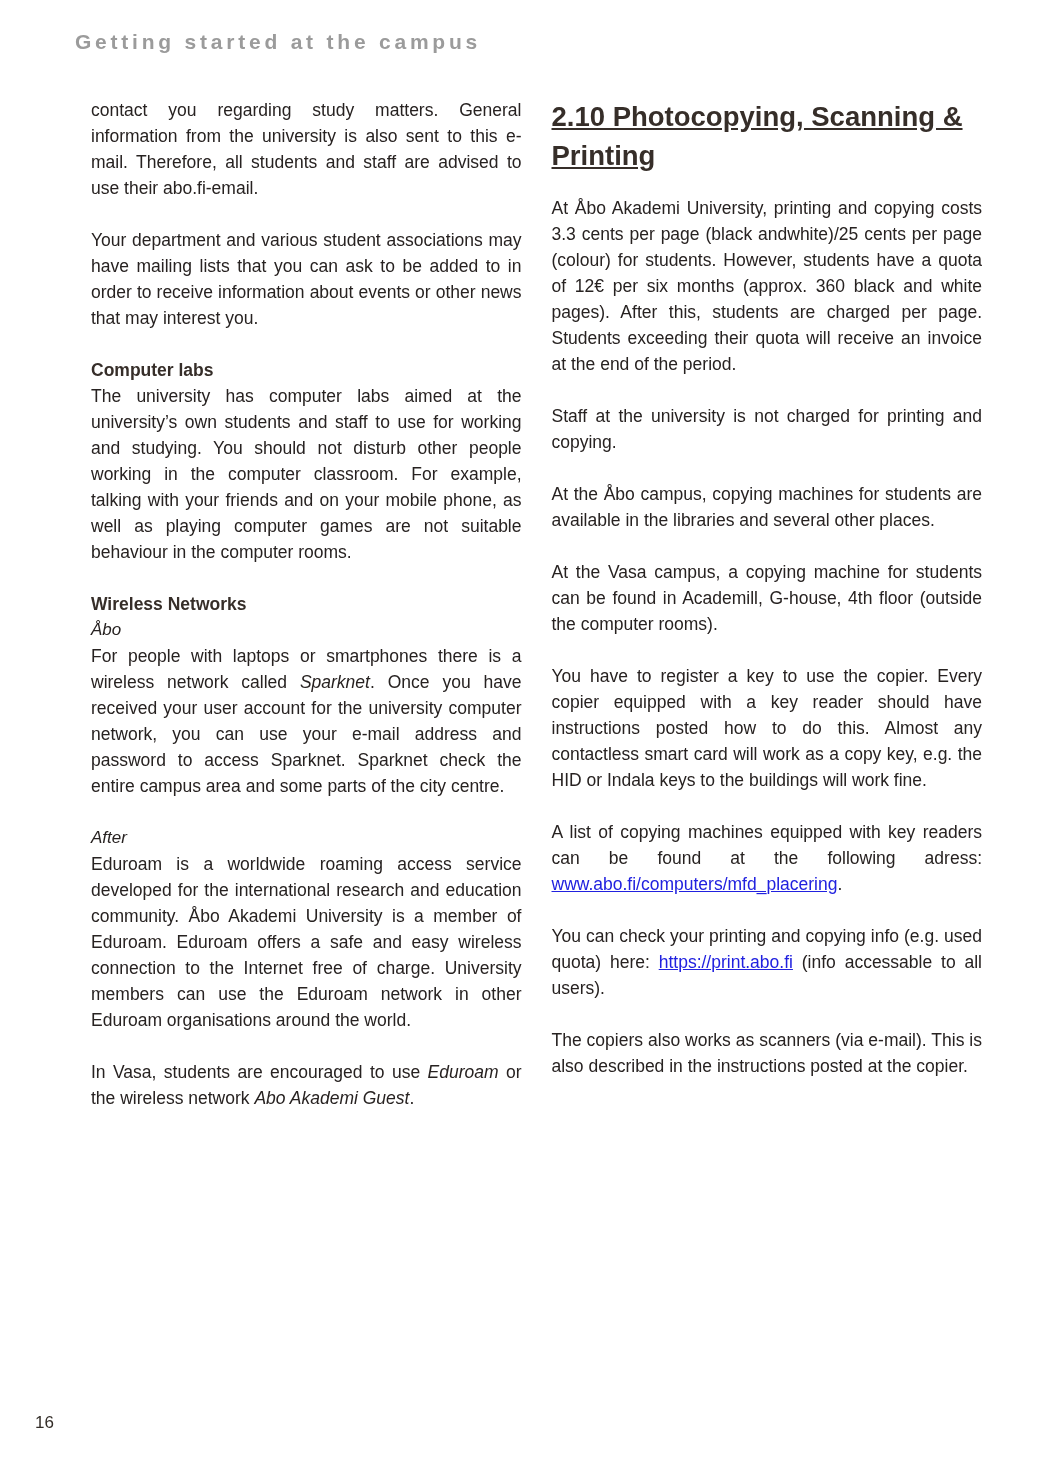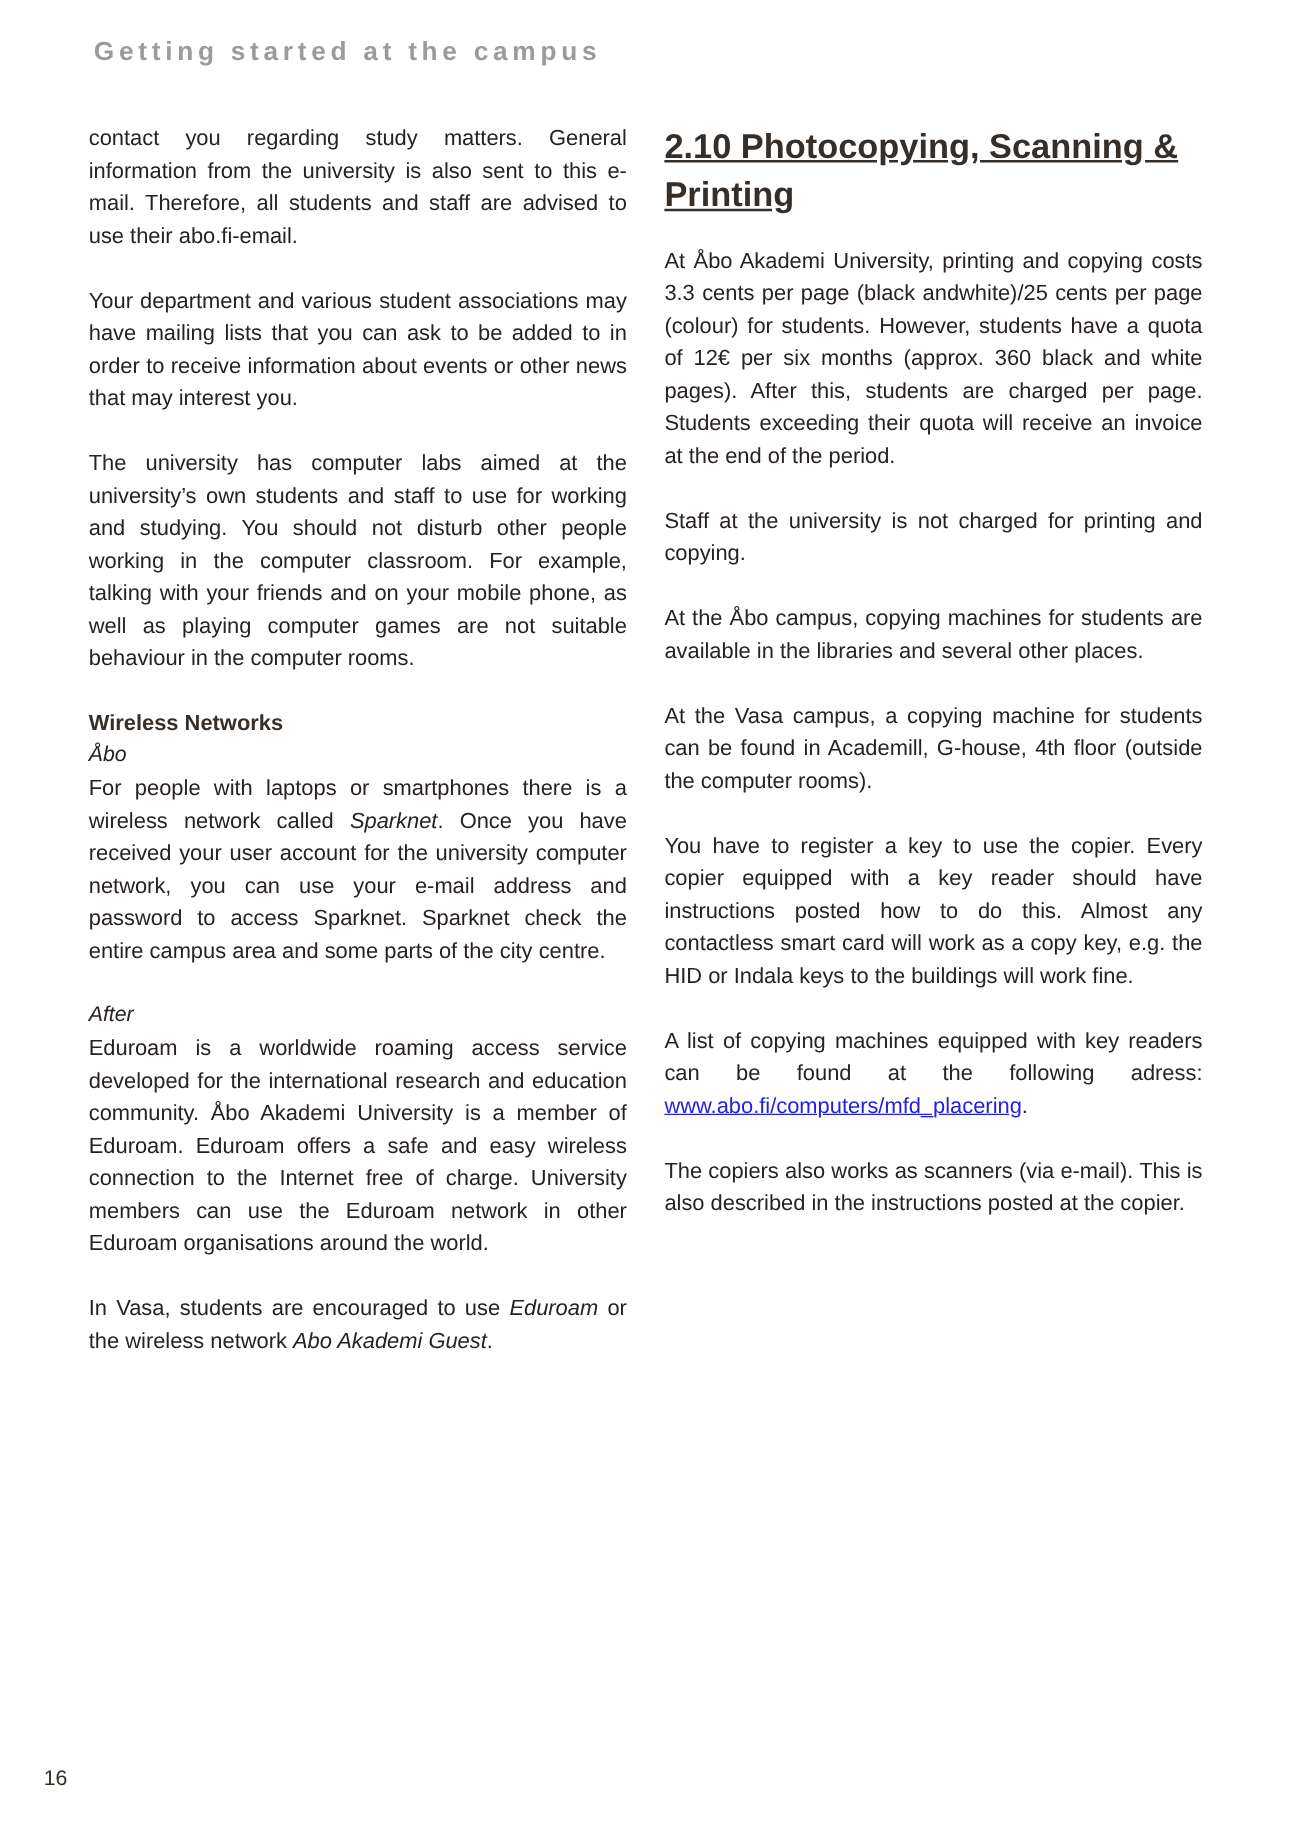--- a/index.html
+++ b/index.html
@@ -18,21 +18,21 @@
     left: 75px;
     top: 30px;
     font-size: 21px;
     font-weight: 700;
     letter-spacing: 0.18em;
     color: var(--header-gray, #9b9b9b);
     white-space: nowrap;
   }
   .columns {
     position: absolute;
-    left: 71px;
+    left: 91px;
     top: 97px;
     width: 891px;
     display: flex;
     gap: 30px;
   }
   .col { flex: 1 1 0; min-width: 0; }
   .col p {
     margin: 0 0 26px 0;
     font-size: 17.5px;
     line-height: 26px;
@@ -76,34 +76,36 @@
 </head>
 <body>
 
 <div class="page">
   <div class="running-header">Getting started at the campus</div>
 
   <div class="columns">
     <div class="col">
         <p><span>contact you regarding study matters. General information from the university is also sent to this e-mail. Therefore, all students and staff are advised to use their abo.fi-email.</span></p>
         <p><span>Your department and various student associations may have mailing lists that you can ask to be added to in order to receive information about events or other news that may interest you.</span></p>
+        <h3 class="sub-h">Computer labs</h3>
         <p><span>The university has computer labs aimed at the university’s own students and staff to use for working and studying. You should not disturb other people working in the computer classroom. For example, talking with your friends and on your mobile phone, as well as playing computer games are not suitable behaviour in the computer rooms.</span></p>
         <h3 class="sub-h">Wireless Networks</h3>
         <div class="ital-h">Åbo</div>
         <p><span>For people with laptops or smartphones there is a wireless network called </span><em>Sparknet</em><span>. Once you have received your user account for the university computer network, you can use your e-mail address and password to access Sparknet. Sparknet check the entire campus area and some parts of the city centre.</span></p>
         <div class="ital-h">After</div>
         <p><span>Eduroam is a worldwide roaming access service developed for the international research and education community. Åbo Akademi University is a member of Eduroam. Eduroam offers a safe and easy wireless connection to the Internet free of charge. University members can use the Eduroam network in other Eduroam organisations around the world.</span></p>
         <p><span>In Vasa, students are encouraged to use </span><em>Eduroam</em><span> or the wireless network </span><em>Abo Akademi Guest</em><span>.</span></p>
       </div>
     <div class="col">
         <h2 class="sec-h">2.10 Photocopying, Scanning &amp; Printing</h2>
         <p><span>At Åbo Akademi University, printing and copying costs 3.3 cents per page (black andwhite)/25 cents per page (colour) for students. However, students have a quota of 12€ per six months (approx. 360 black and white pages). After this, students are charged per page. Students exceeding their quota will receive an invoice at the end of the period.</span></p>
         <p><span>Staff at the university is not charged for printing and copying.</span></p>
         <p><span>At the Åbo campus, copying machines for students are available in the libraries and several other places.</span></p>
         <p><span>At the Vasa campus, a copying machine for students can be found in Academill, G-house, 4th floor (outside the computer rooms).</span></p>
         <p><span>You have to register a key to use the copier. Every copier equipped with a key reader should have instructions posted how to do this. Almost any contactless smart card will work as a copy key, e.g. the HID or Indala keys to the buildings will work fine.</span></p>
         <p><span>A list of copying machines equipped with key readers can be found at the following adress: </span><a class="link" href="#">www.abo.fi/computers/mfd_placering</a><span>.</span></p>
+        <p><span>You can check your printing and copying info (e.g. used quota) here: </span><a class="link" href="#">https://print.abo.fi</a><span> (info accessable to all users).</span></p>
         <p><span>The copiers also works as scanners (via e-mail). This is also described in the instructions posted at the copier.</span></p>
       </div>
   </div>
 
   <div class="page-number">16</div>
 </div>
 
 </body></html>

